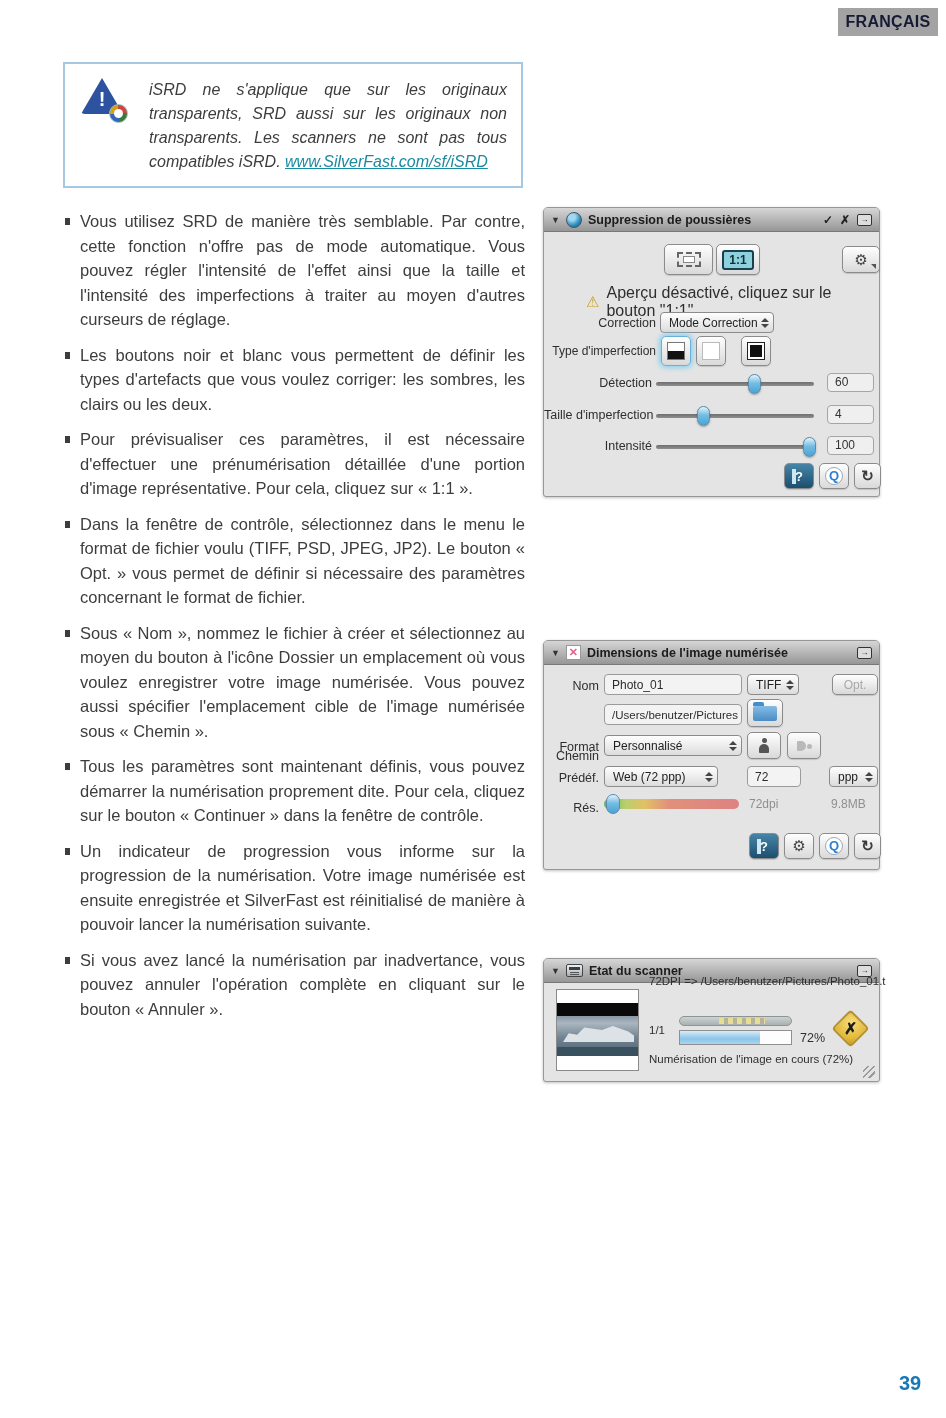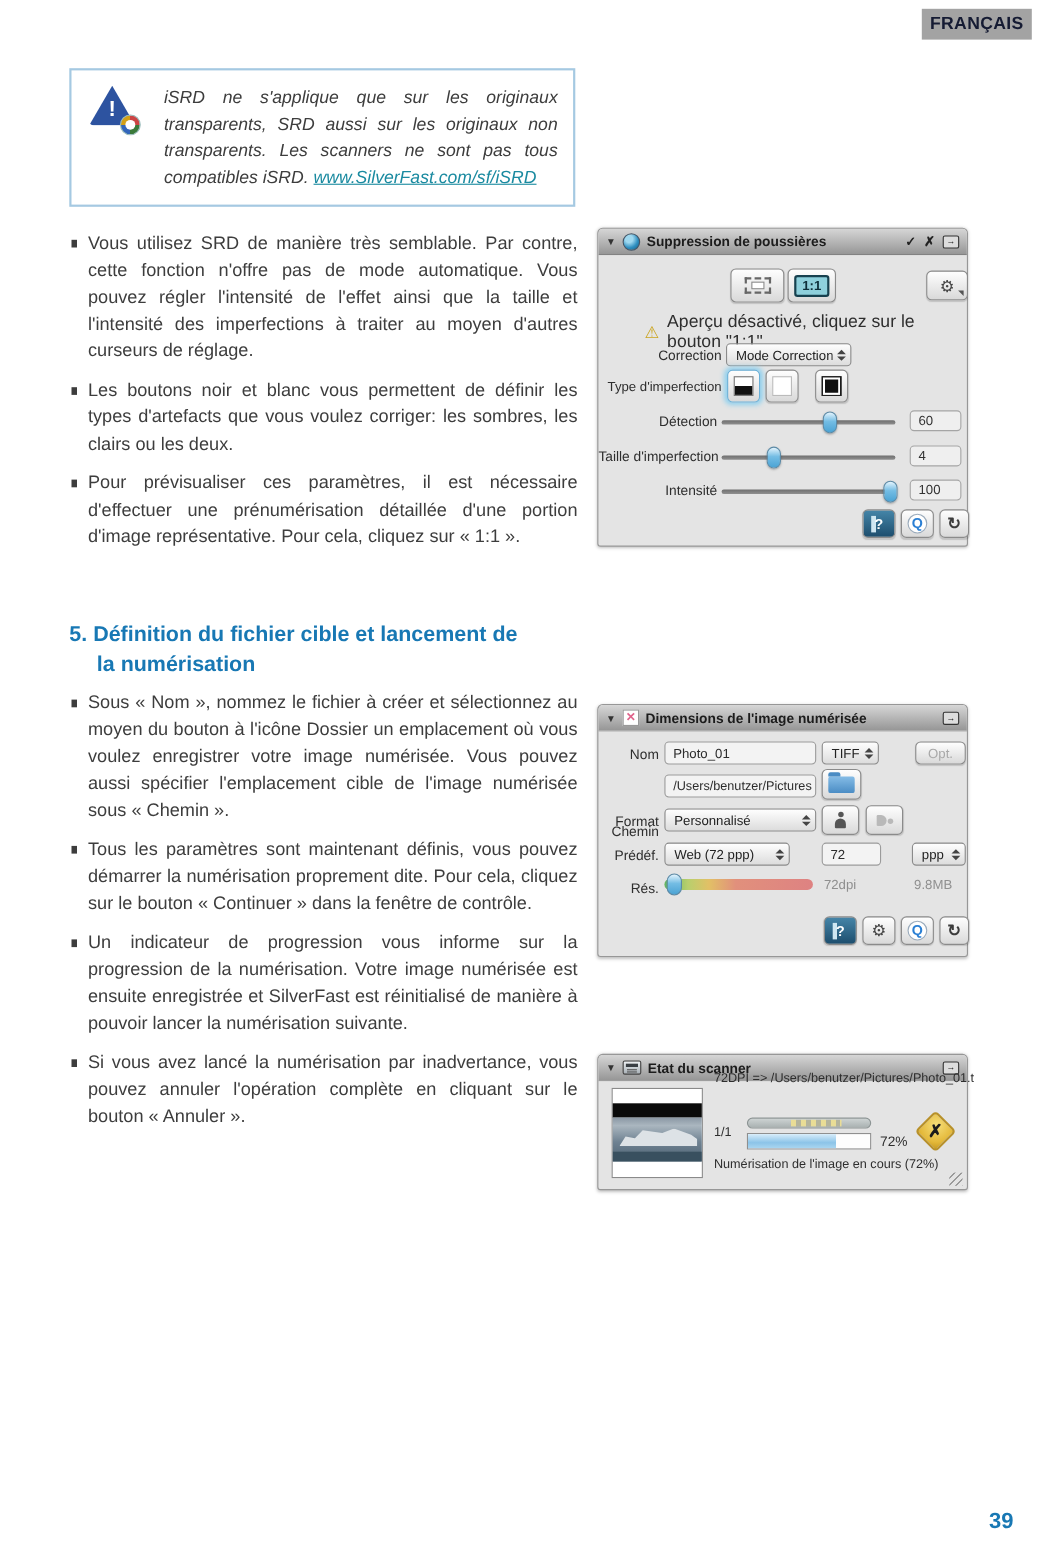--- a/index.html
+++ b/index.html
@@ -166,26 +166,23 @@
       </div>
       <div class="note-text"><span>iSRD ne s'applique que sur les originaux transparents, SRD aussi sur les originaux non transparents. Les scanners ne sont pas tous compatibles iSRD. </span><a class="note-link">www.SilverFast.com/sf/iSRD</a></div>
     </div>
 
     <ul class="bullets">
       <li><span class="bl-marker"></span><span>Vous utilisez SRD de manière très semblable. Par contre, cette fonction n'offre pas de mode automatique. Vous pouvez régler l'intensité de l'effet ainsi que la taille et l'intensité des imperfections à traiter au moyen d'autres curseurs de réglage.</span></li>
       <li><span class="bl-marker"></span><span>Les boutons noir et blanc vous permettent de définir les types d'artefacts que vous voulez corriger: les sombres, les clairs ou les deux.</span></li>
       <li><span class="bl-marker"></span><span>Pour prévisualiser ces paramètres, il est nécessaire d'effectuer une prénumérisation détaillée d'une portion d'image représentative. Pour cela, cliquez sur « 1:1 ».</span></li>
     </ul>
 
-    <h2 class="heading">
-      <span>5. Définition du fichier cible et lancement de</span><br>
-      <span class="indent">la numérisation</span>
-    </h2>
 
     <ul class="bullets second">
+      <li><span class="bl-marker"></span><span>Dans la fenêtre de contrôle, sélectionnez dans le menu le format de fichier voulu (TIFF, PSD, JPEG, JP2). Le bouton « Opt. » vous permet de définir si nécessaire des paramètres concernant le format de fichier.</span></li>
       <li><span class="bl-marker"></span><span>Sous « Nom », nommez le fichier à créer et sélectionnez au moyen du bouton à l'icône Dossier un emplacement où vous voulez enregistrer votre image numérisée. Vous pouvez aussi spécifier l'emplacement cible de l'image numérisée sous « Chemin ».</span></li>
       <li><span class="bl-marker"></span><span>Tous les paramètres sont maintenant définis, vous pouvez démarrer la numérisation proprement dite. Pour cela, cliquez sur le bouton « Continuer » dans la fenêtre de contrôle.</span></li>
       <li><span class="bl-marker"></span><span>Un indicateur de progression vous informe sur la progression de la numérisation. Votre image numérisée est ensuite enregistrée et SilverFast est réinitialisé de manière à pouvoir lancer la numérisation suivante.</span></li>
       <li><span class="bl-marker"></span><span>Si vous avez lancé la numérisation par inadvertance, vous pouvez annuler l'opération complète en cliquant sur le bouton « Annuler ».</span></li>
     </ul>
   </div>
 
   <div class="dialog" style="top:207px; height:290px;">
     <div class="titlebar">
       <span class="disc">▼</span>

